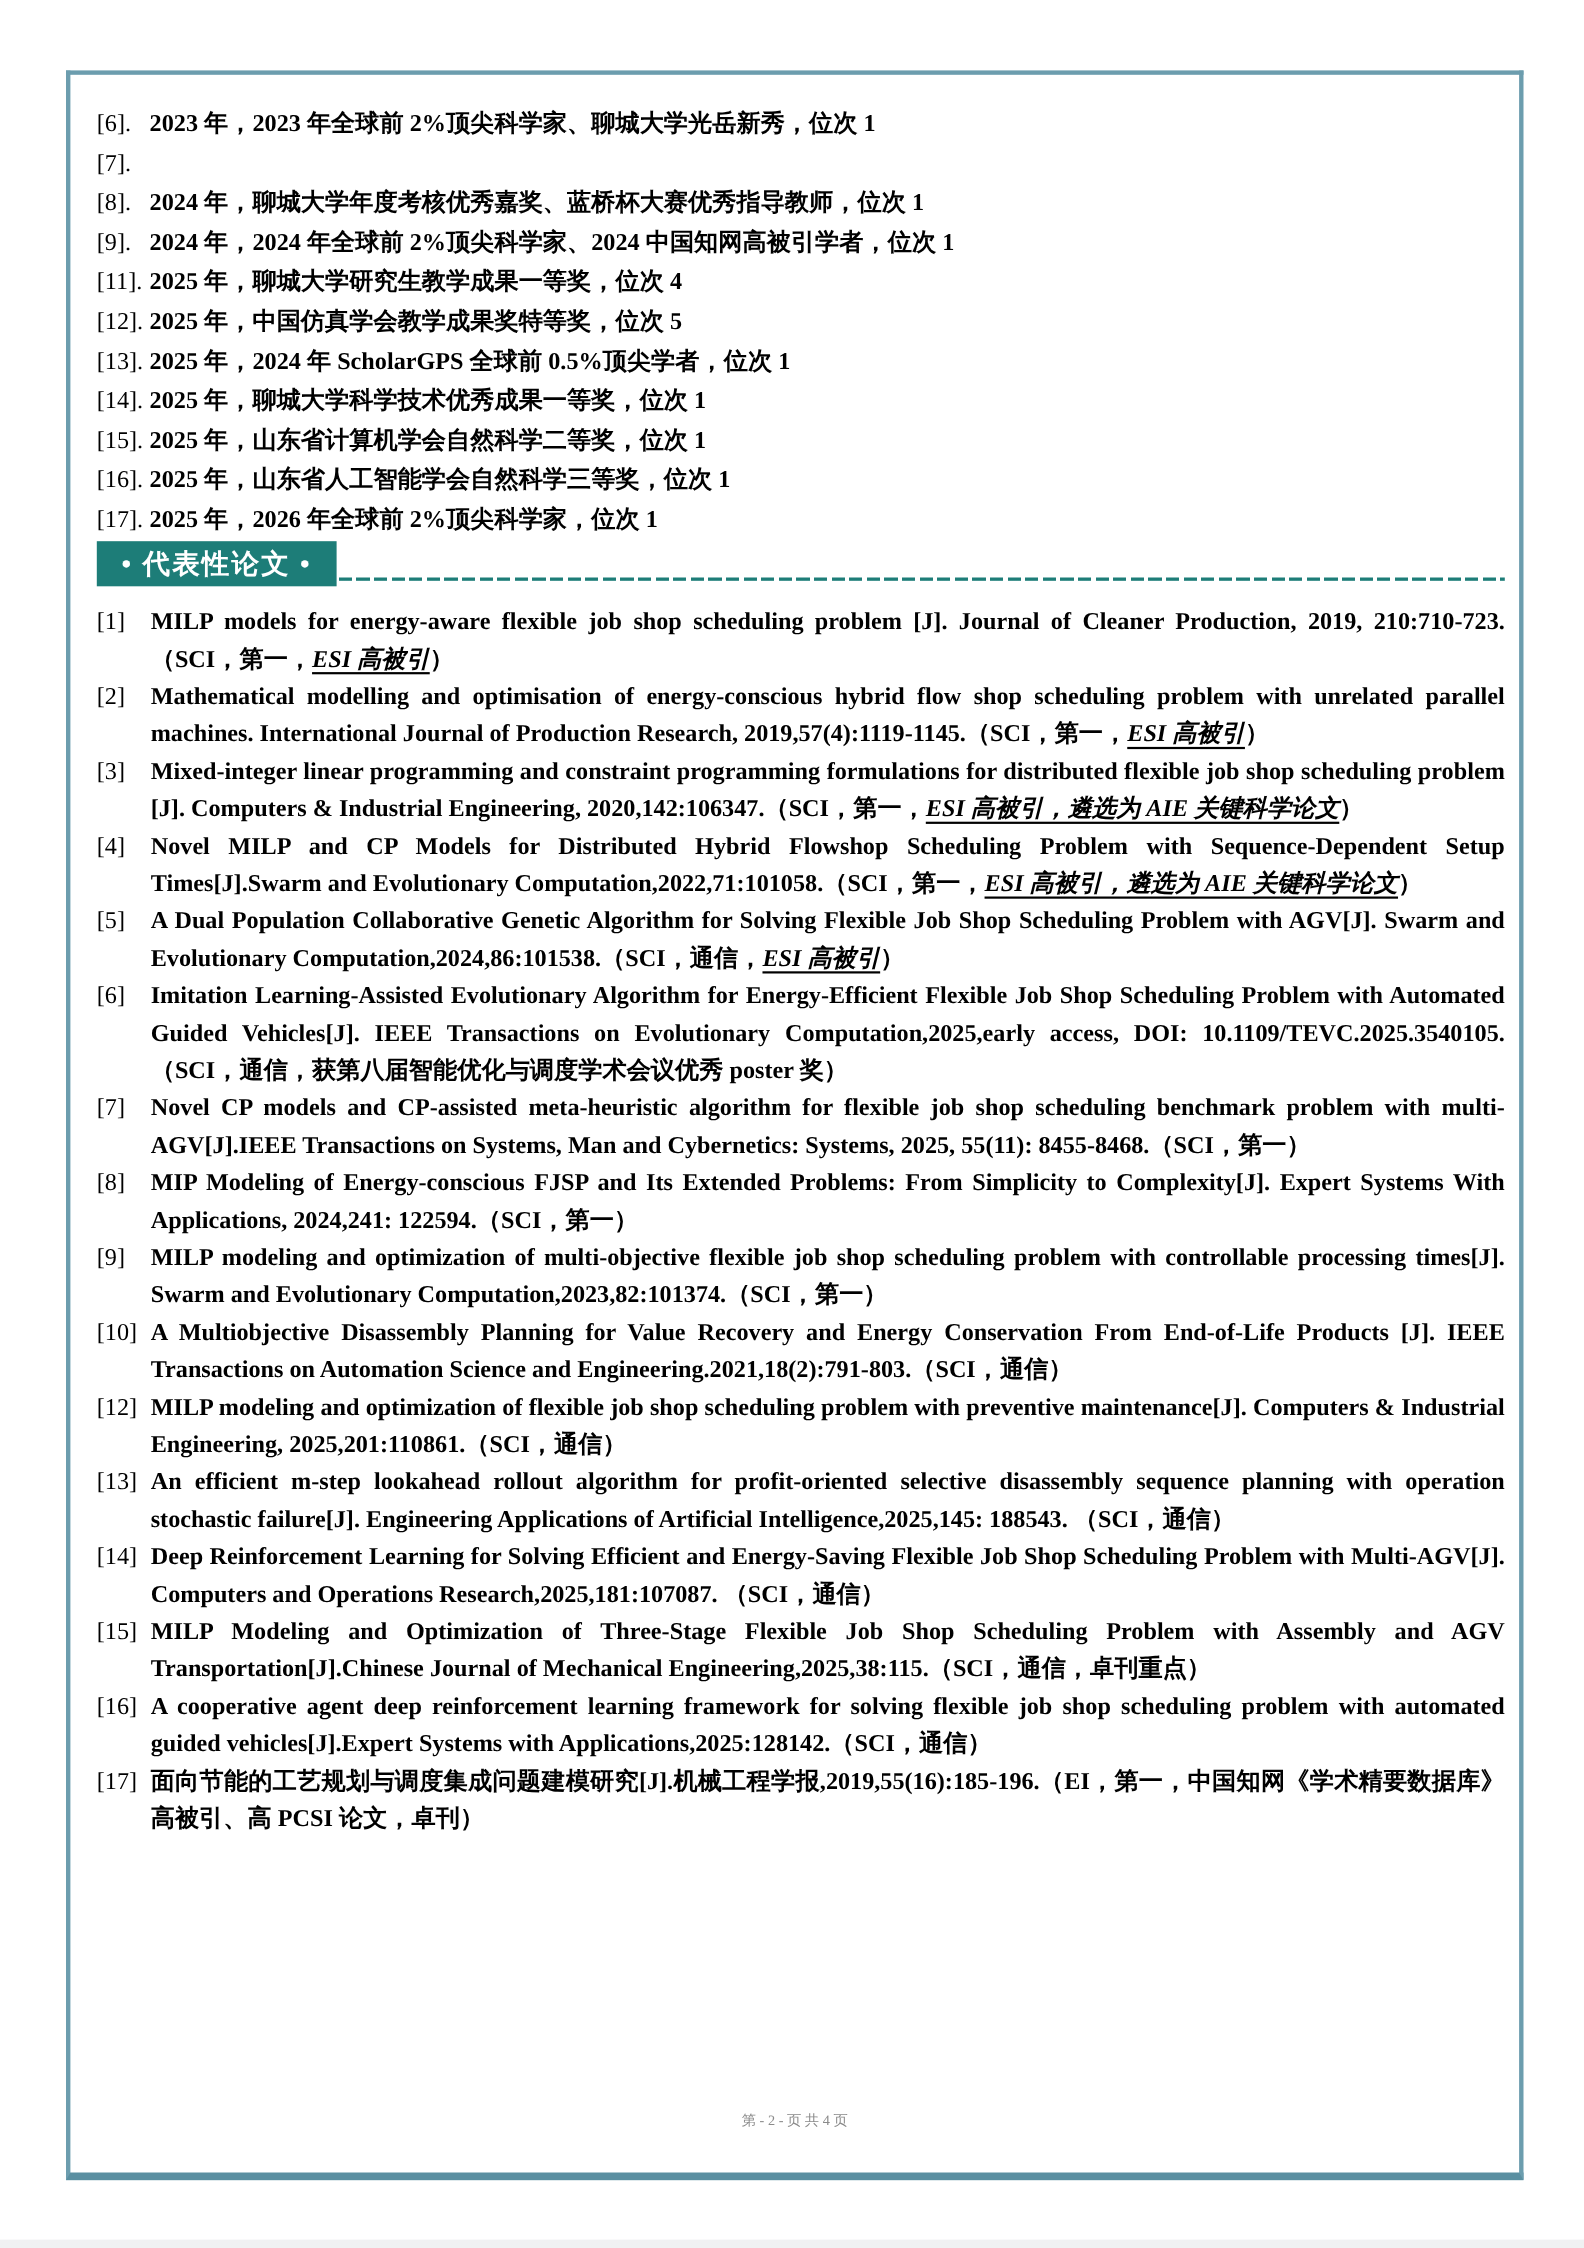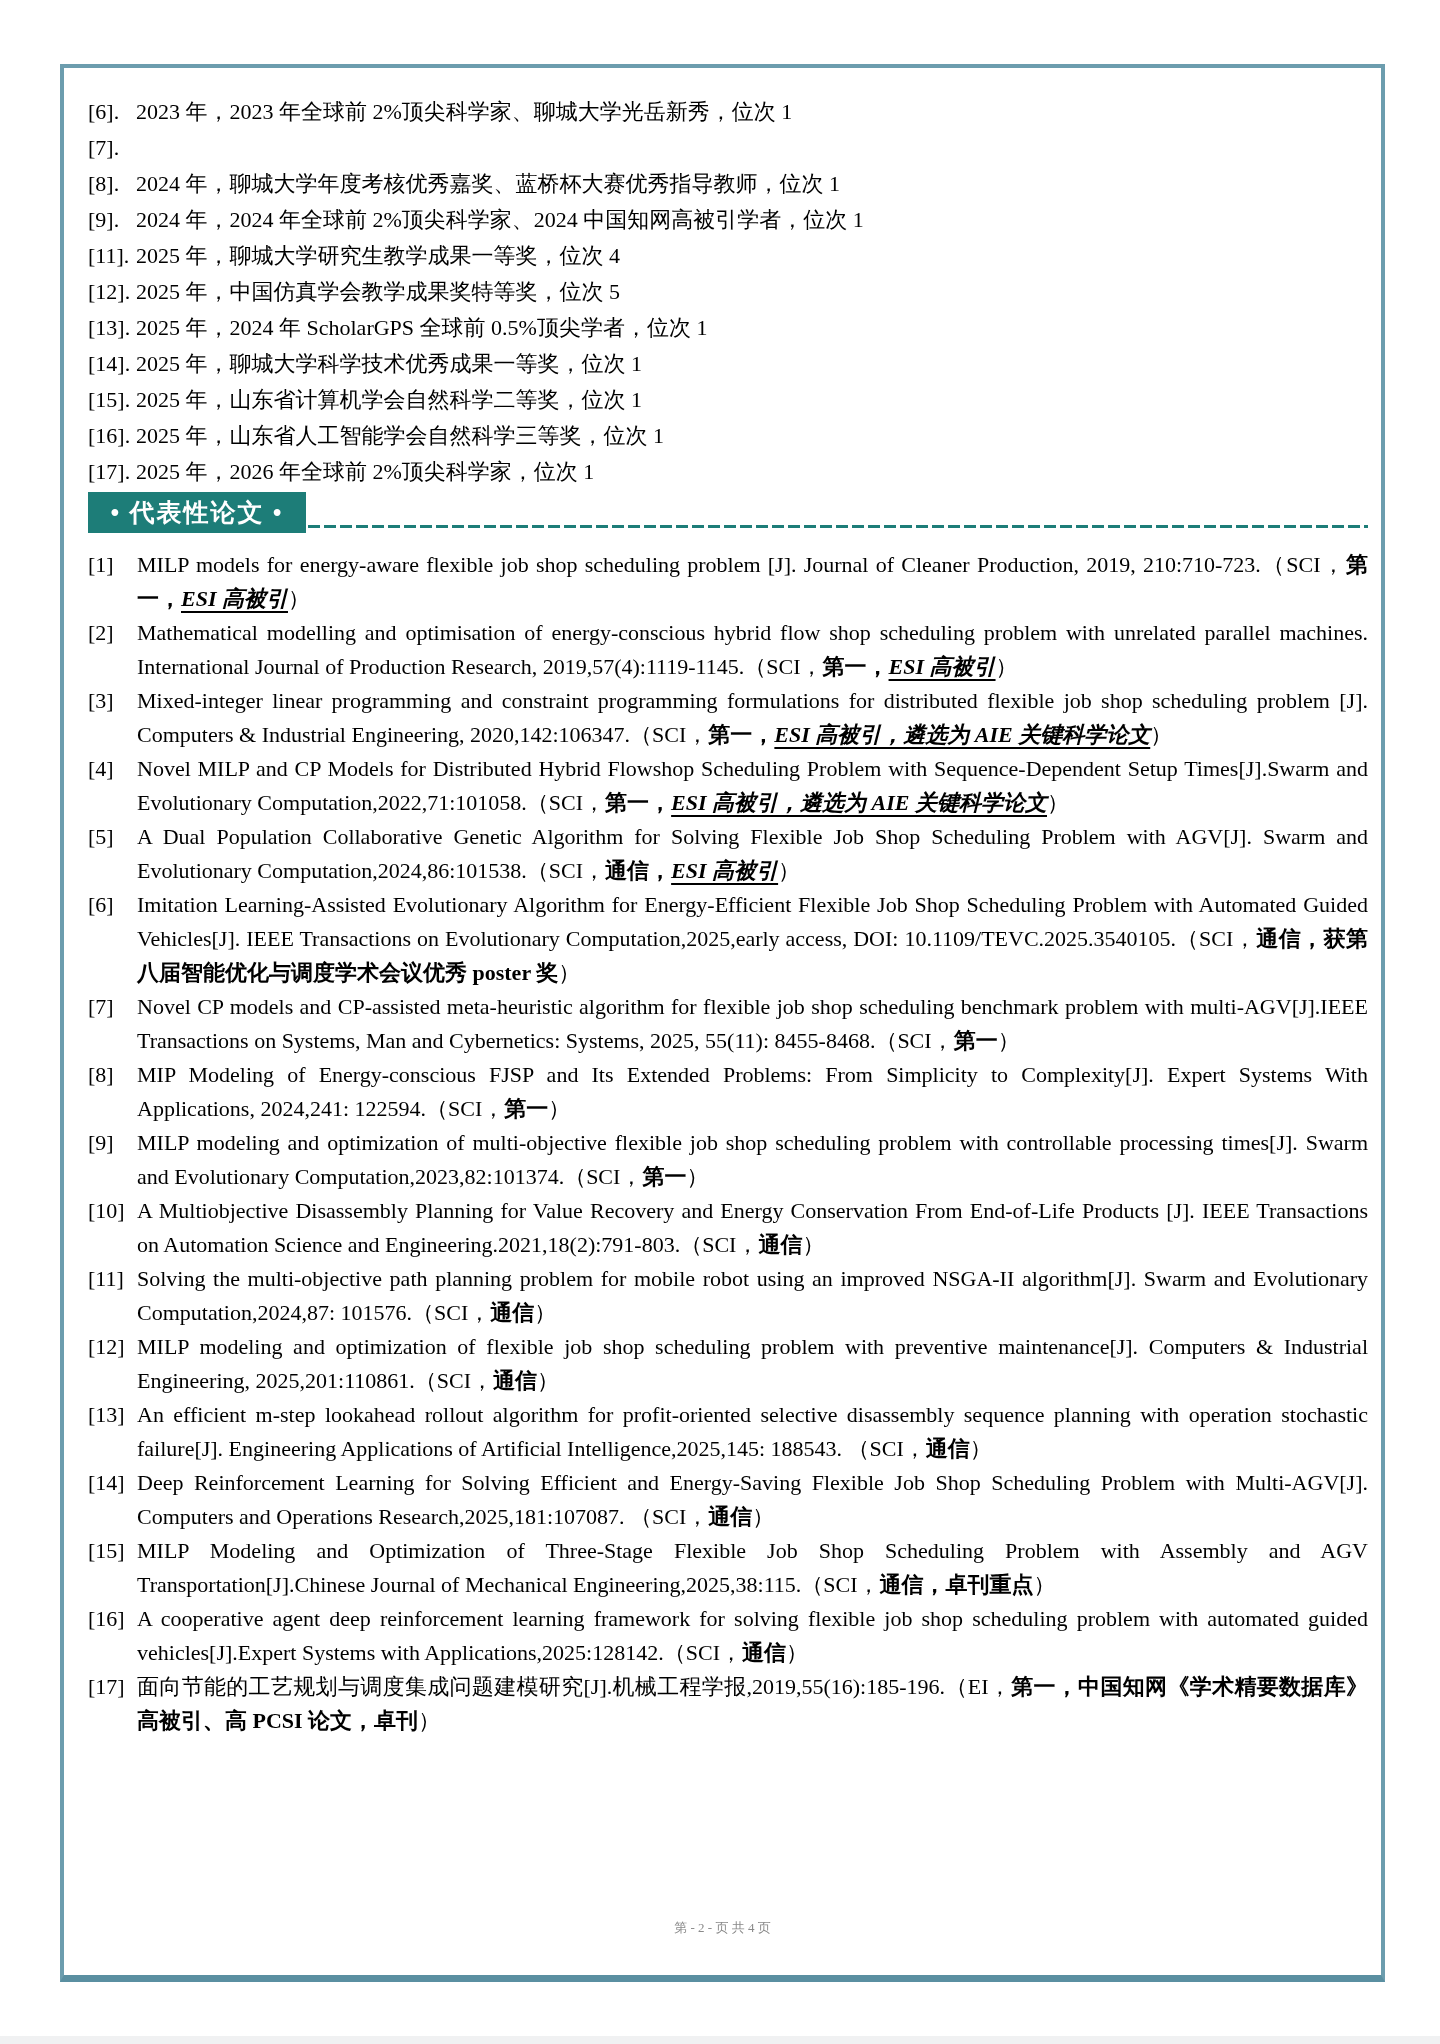--- a/index.html
+++ b/index.html
@@ -52,21 +52,21 @@
   
   .pubs{width:100%;}
   .pub-row{
     display:flex;align-items:flex-start;
     font-size:22px;line-height:34px;
   }
   .pub-row .num{flex:0 0 49px;}
   .pub-row .txt{
     flex:1 1 auto;text-align:justify;text-justify:inter-word;
   }
-  .seg-normal{font-weight:normal;}
+  .seg-normal{font-weight:bold;}
   .seg-bold{font-weight:bold;}
   .seg-bold-underline{
     font-weight:bold;text-decoration:underline;
     text-decoration-thickness:2px;text-underline-offset:5px;font-style:italic;
   }
   
   .footer{
     position:absolute;left:0;right:0;bottom:38px;
     text-align:center;font-size:13px;color:var(--footer-gray);
   }
@@ -169,24 +169,20 @@
       </div>
       <div class="pub-row">
         <span class="num">[9]</span>
         <span class="txt"><span class="seg-normal">MILP modeling and optimization of multi-objective flexible job shop scheduling problem with controllable processing times[J]. Swarm and Evolutionary Computation,2023,82:101374.（SCI，</span><span class="seg-bold">第一</span><span class="seg-normal">）</span></span>
       </div>
       <div class="pub-row">
         <span class="num">[10]</span>
         <span class="txt"><span class="seg-normal">A Multiobjective Disassembly Planning for Value Recovery and Energy Conservation From End-of-Life Products [J]. IEEE Transactions on Automation Science and Engineering.2021,18(2):791-803.（SCI，</span><span class="seg-bold">通信</span><span class="seg-normal">）</span></span>
       </div>
       <div class="pub-row">
-        <span class="num">[11]</span>
-        <span class="txt"><span class="seg-normal">Solving the multi-objective path planning problem for mobile robot using an improved NSGA-II algorithm[J]. Swarm and Evolutionary Computation,2024,87: 101576.（SCI，</span><span class="seg-bold">通信</span><span class="seg-normal">）</span></span>
-      </div>
-      <div class="pub-row">
         <span class="num">[12]</span>
         <span class="txt"><span class="seg-normal">MILP modeling and optimization of flexible job shop scheduling problem with preventive maintenance[J]. Computers &amp; Industrial Engineering, 2025,201:110861.（SCI，</span><span class="seg-bold">通信</span><span class="seg-normal">）</span></span>
       </div>
       <div class="pub-row">
         <span class="num">[13]</span>
         <span class="txt"><span class="seg-normal">An efficient m-step lookahead rollout algorithm for profit-oriented selective disassembly sequence planning with operation stochastic failure[J]. Engineering Applications of Artificial Intelligence,2025,145: 188543. （SCI，</span><span class="seg-bold">通信</span><span class="seg-normal">）</span></span>
       </div>
       <div class="pub-row">
         <span class="num">[14]</span>
         <span class="txt"><span class="seg-normal">Deep Reinforcement Learning for Solving Efficient and Energy-Saving Flexible Job Shop Scheduling Problem with Multi-AGV[J]. Computers and Operations Research,2025,181:107087. （SCI，</span><span class="seg-bold">通信</span><span class="seg-normal">）</span></span>

